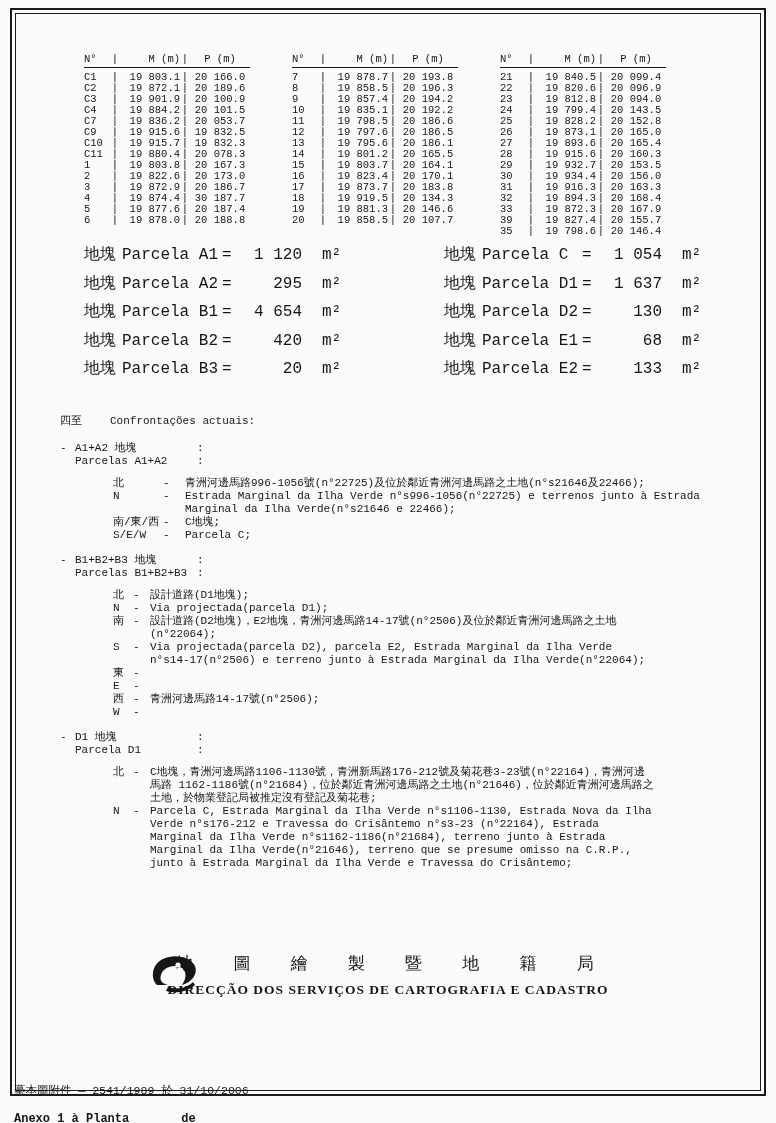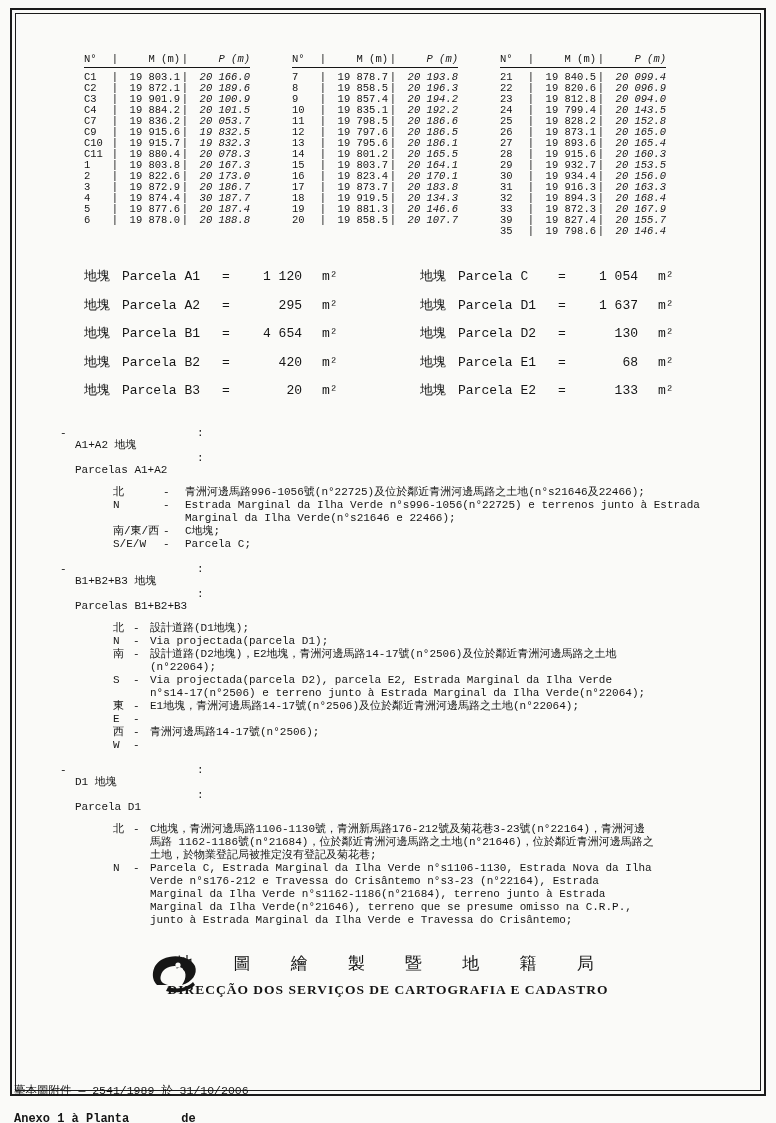--- a/index.html
+++ b/index.html
@@ -24,40 +24,40 @@
   .tables-row {
     position:absolute; left:84px; top:54px;
     display:flex; gap:42px;
     font-size:10.5px; line-height:11px; white-space:nowrap;
   }
   .coord-head { display:flex; border-bottom:1px solid #151515; padding-bottom:2px; margin-bottom:4px; }
   .coord-row  { display:flex; }
   .cc-n   { width:26px; }
   .cc-bar { width:10px; text-align:center; }
   .cc-m   { width:60px; text-align:right; }
-  .cc-p   { width:60px; text-align:right;font-style:italic; }
+  .cc-p   { width:60px; text-align:center; }
 
   
-  .parcels { position:absolute; left:84px; top:270px; display:flex; font-size:13px; }
+  .parcels { position:absolute; left:84px; top:248px; display:flex; font-size:16px;gap:24px; }
   .parcel-col-left  { width:336px; }
   .parcel-row { display:flex; align-items:baseline; line-height:14px; margin-bottom:14.5px; white-space:nowrap; }
   .p-zh   { width:38px; }
   .p-name { width:100px; }
   .p-eq   { width:22px; }
   .p-val  { width:58px; text-align:right; }
   .p-unit { margin-left:20px; }
 
   
   .confront { position:absolute; left:60px; top:415px; width:664px; font-size:11px; line-height:13px; }
   .c-heading { display:flex; margin-bottom:14px; }
   .c-heading .h-zh { width:50px; }
   .c-section { margin-top:12px; }
   .c-title { display:flex; }
   .c-bullet { width:15px; }
-  .c-name { width:122px;margin-top:12px; }
+  .c-name { width:122px; }
   .c-sub { display:flex; margin-left:15px; margin-bottom:9px; }
   .c-entries { margin-left:53px; }
   .c-entry { display:flex; align-items:flex-start; }
   .c-dir  { flex:0 0 20px; white-space:nowrap; }
   .c-dash { flex:0 0 17px; }
   .wide .c-dir  { flex:0 0 50px; }
   .wide .c-dash { flex:0 0 22px; }
   .c-text { flex:0 1 auto; max-width:505px; }
   .wide .c-text { max-width:556px; }
 
@@ -546,20 +546,24 @@
         <span class="p-zh">地塊</span>
         <span class="p-name">Parcela E2</span>
         <span class="p-eq">=</span>
         <span class="p-val">133</span>
         <span class="p-unit">m²</span>
       </div>
     </div>
 </div>
 
 <div class="confront">
+  <div class="c-heading">
+    <span class="h-zh">四至</span>
+    <span class="h-pt">Confrontações actuais:</span>
+  </div>
 
   <div class="c-section">
     <div class="c-title">
       <span class="c-bullet">-</span>
       <span class="c-name">A1+A2 地塊</span>
       <span>:</span>
     </div>
     <div class="c-sub">
       <span class="c-name">Parcelas A1+A2</span>
       <span>:</span>
@@ -624,21 +628,20 @@
 
         <div class="c-entry">
           <span class="c-dir">S</span>
           <span class="c-dash">-</span>
           <div class="c-text">Via projectada(parcela D2), parcela E2, Estrada Marginal da Ilha Verde n°s14-17(n°2506) e terreno junto à Estrada Marginal da Ilha Verde(n°22064);</div>
         </div>
 
         <div class="c-entry">
           <span class="c-dir">東</span>
           <span class="c-dash">-</span>
-          <div class="c-text">E1地塊，青洲河邊馬路14-17號(n°2506)及位於鄰近青洲河邊馬路之土地(n°22064);</div>
         </div>
 
         <div class="c-entry">
           <span class="c-dir">E</span>
           <span class="c-dash">-</span>
         </div>
 
         <div class="c-entry">
           <span class="c-dir">西</span>
           <span class="c-dash">-</span>

